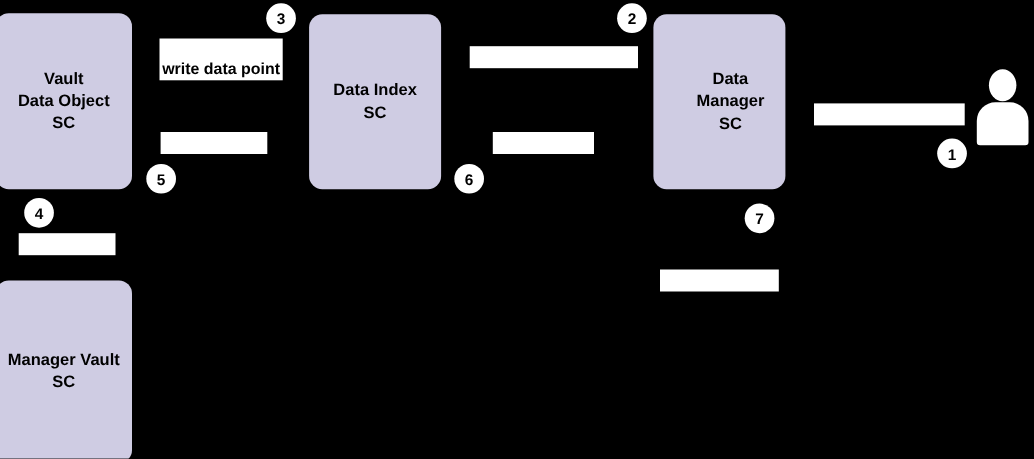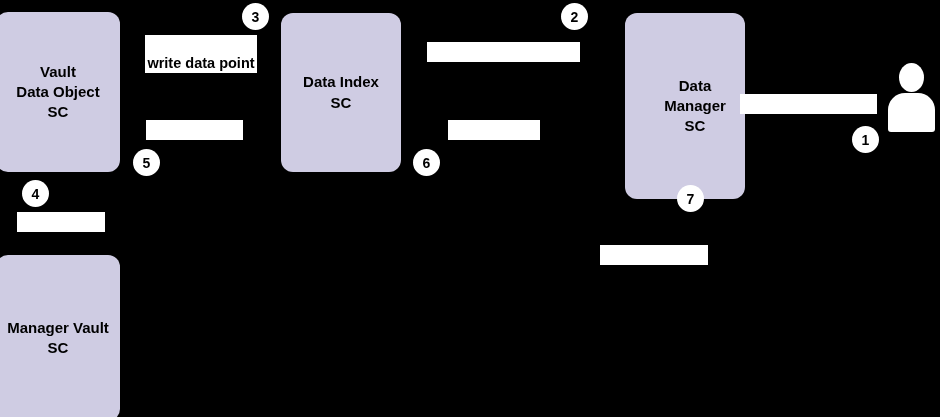--- a/index.html
+++ b/index.html
@@ -88,21 +88,21 @@
     <span>Vault
 Data Object
 SC</span>
   </div>
 
   <div class="node" style="left:281px; top:13px; width:120px; height:159px;">
     <span>Data Index
 SC</span>
   </div>
 
-  <div class="node" style="left:625px; top:13px; width:120px; height:186px;padding-left:24px;">
+  <div class="node" style="left:594px; top:13px; width:120px; height:159px;padding-left:24px;">
     <span>Data Manager
 SC</span>
   </div>
 
   <div class="node" style="left:-4px; top:255px; width:124px; height:166px;">
     <span>Manager Vault
 SC</span>
   </div>
 
   <div class="edge-label" style="left:740px; top:94px; width:137px; height:20px;text-align:right;">

